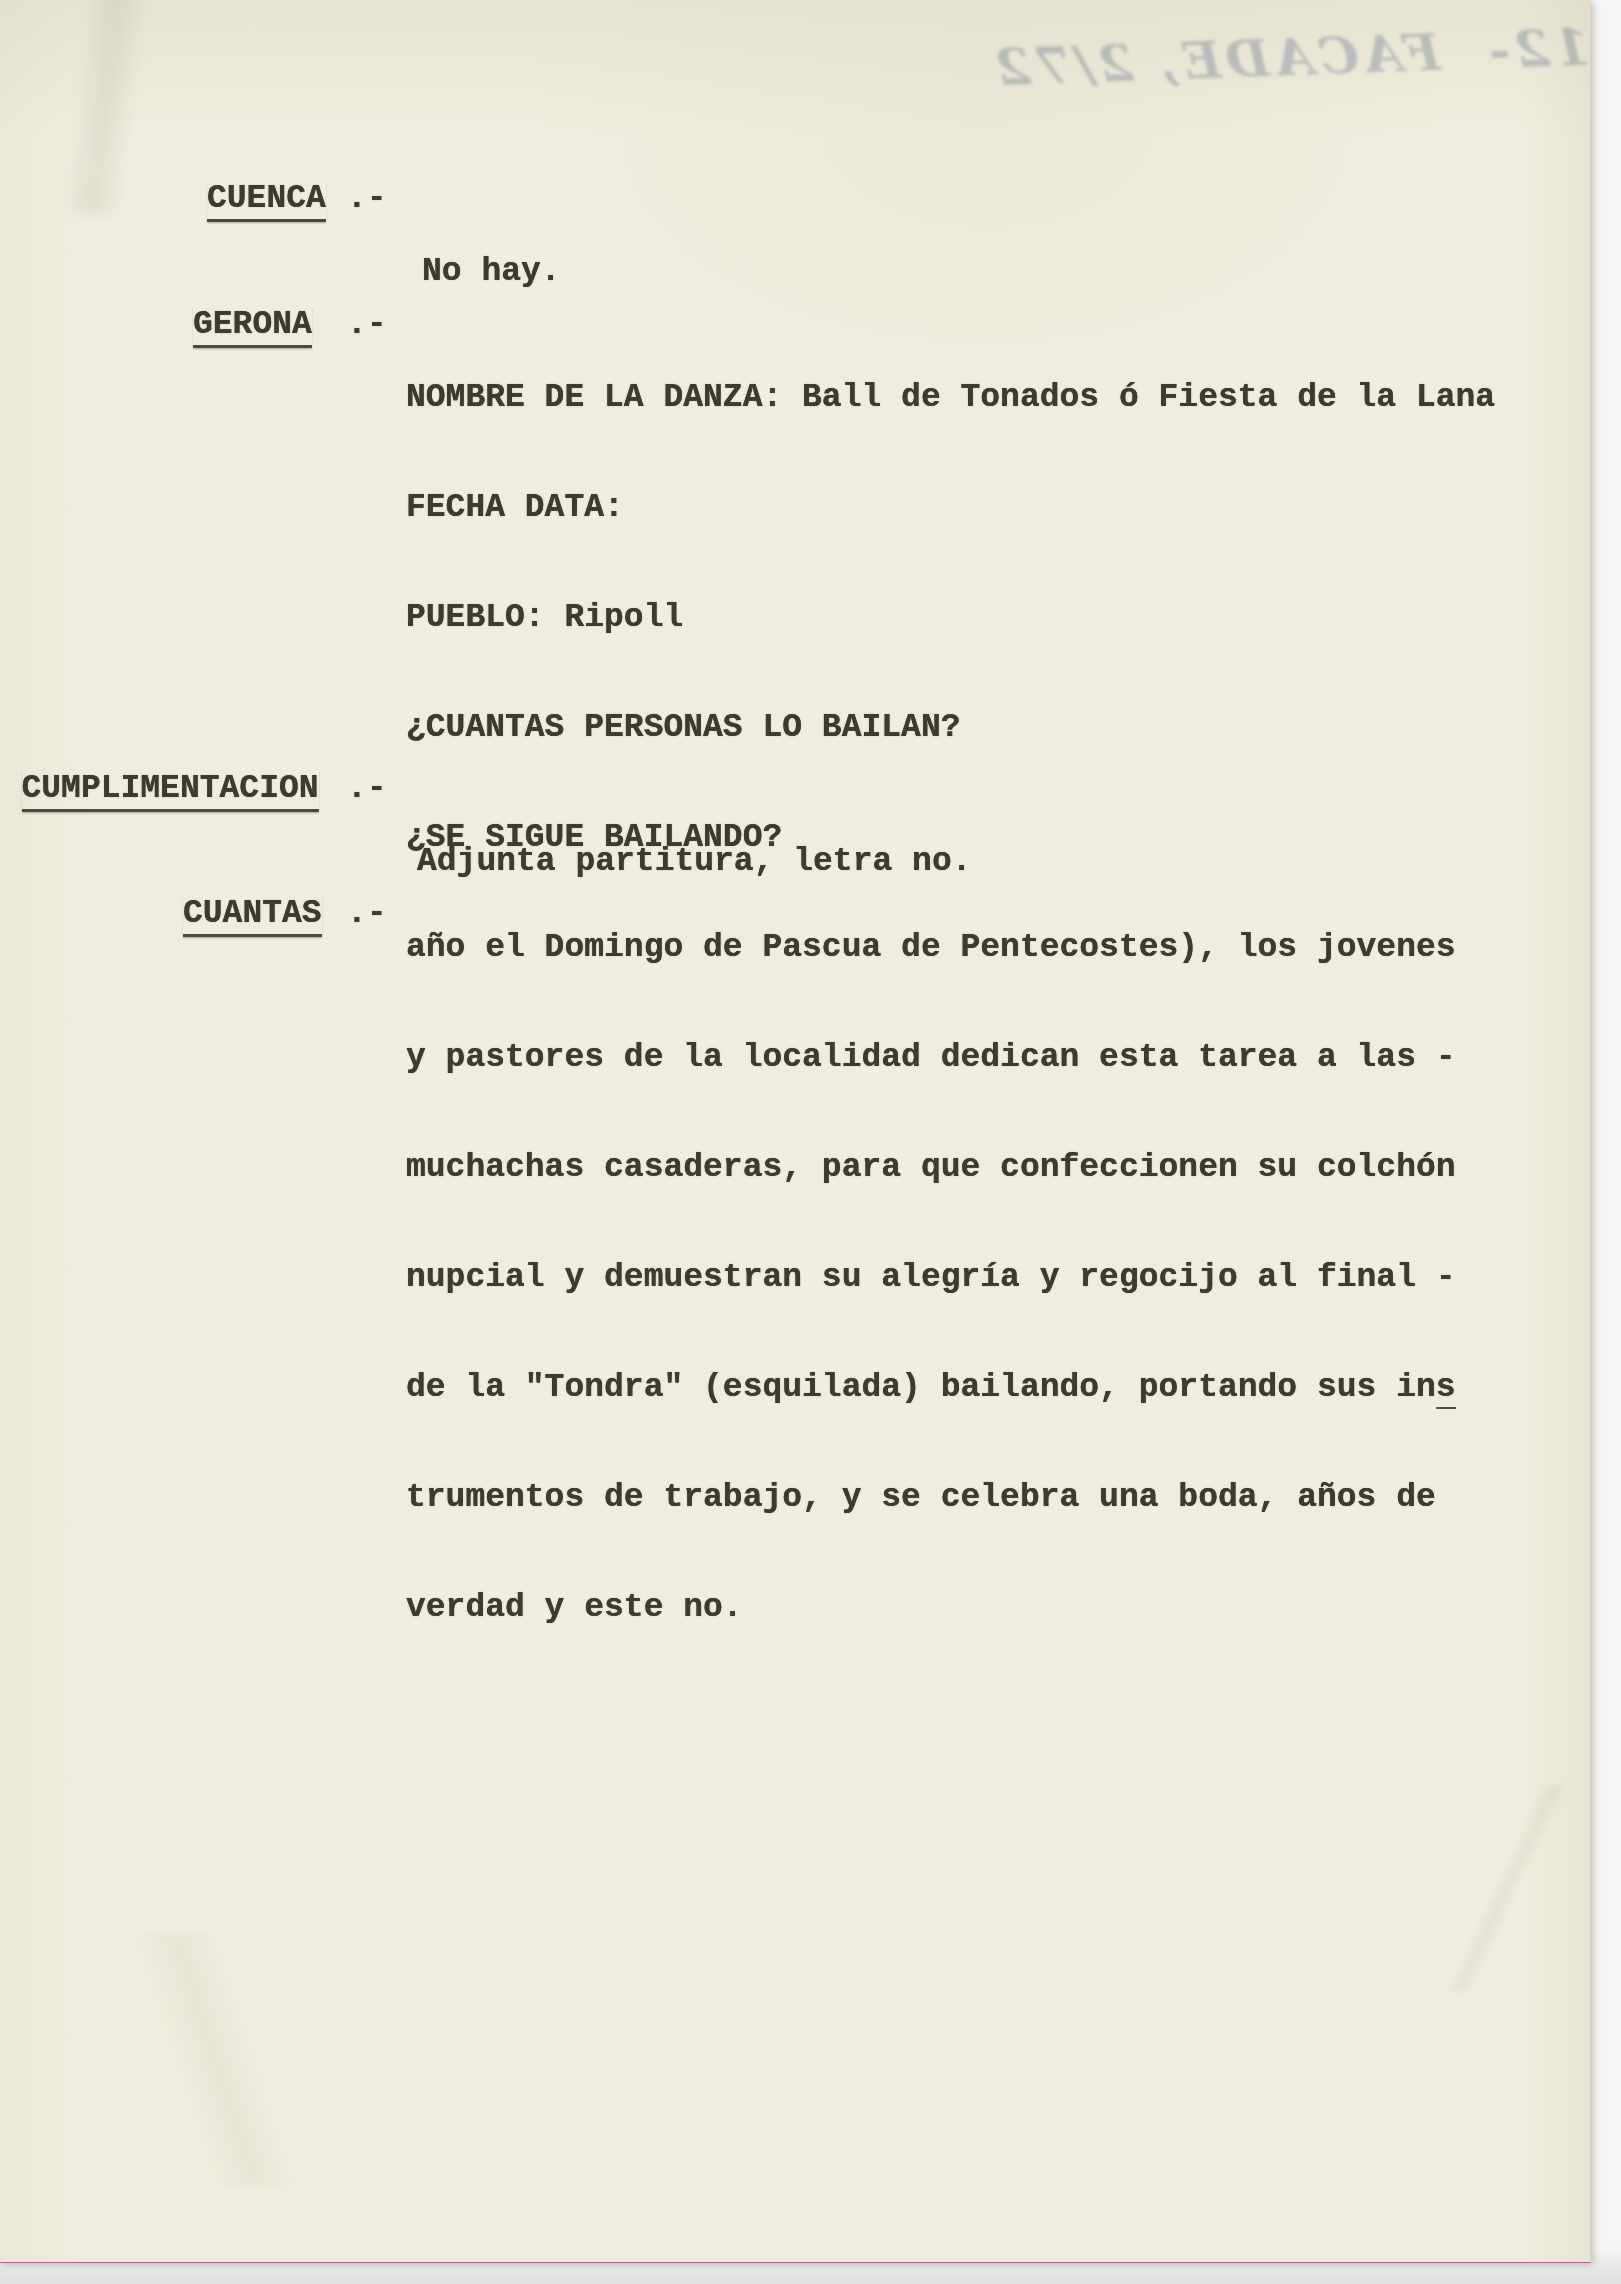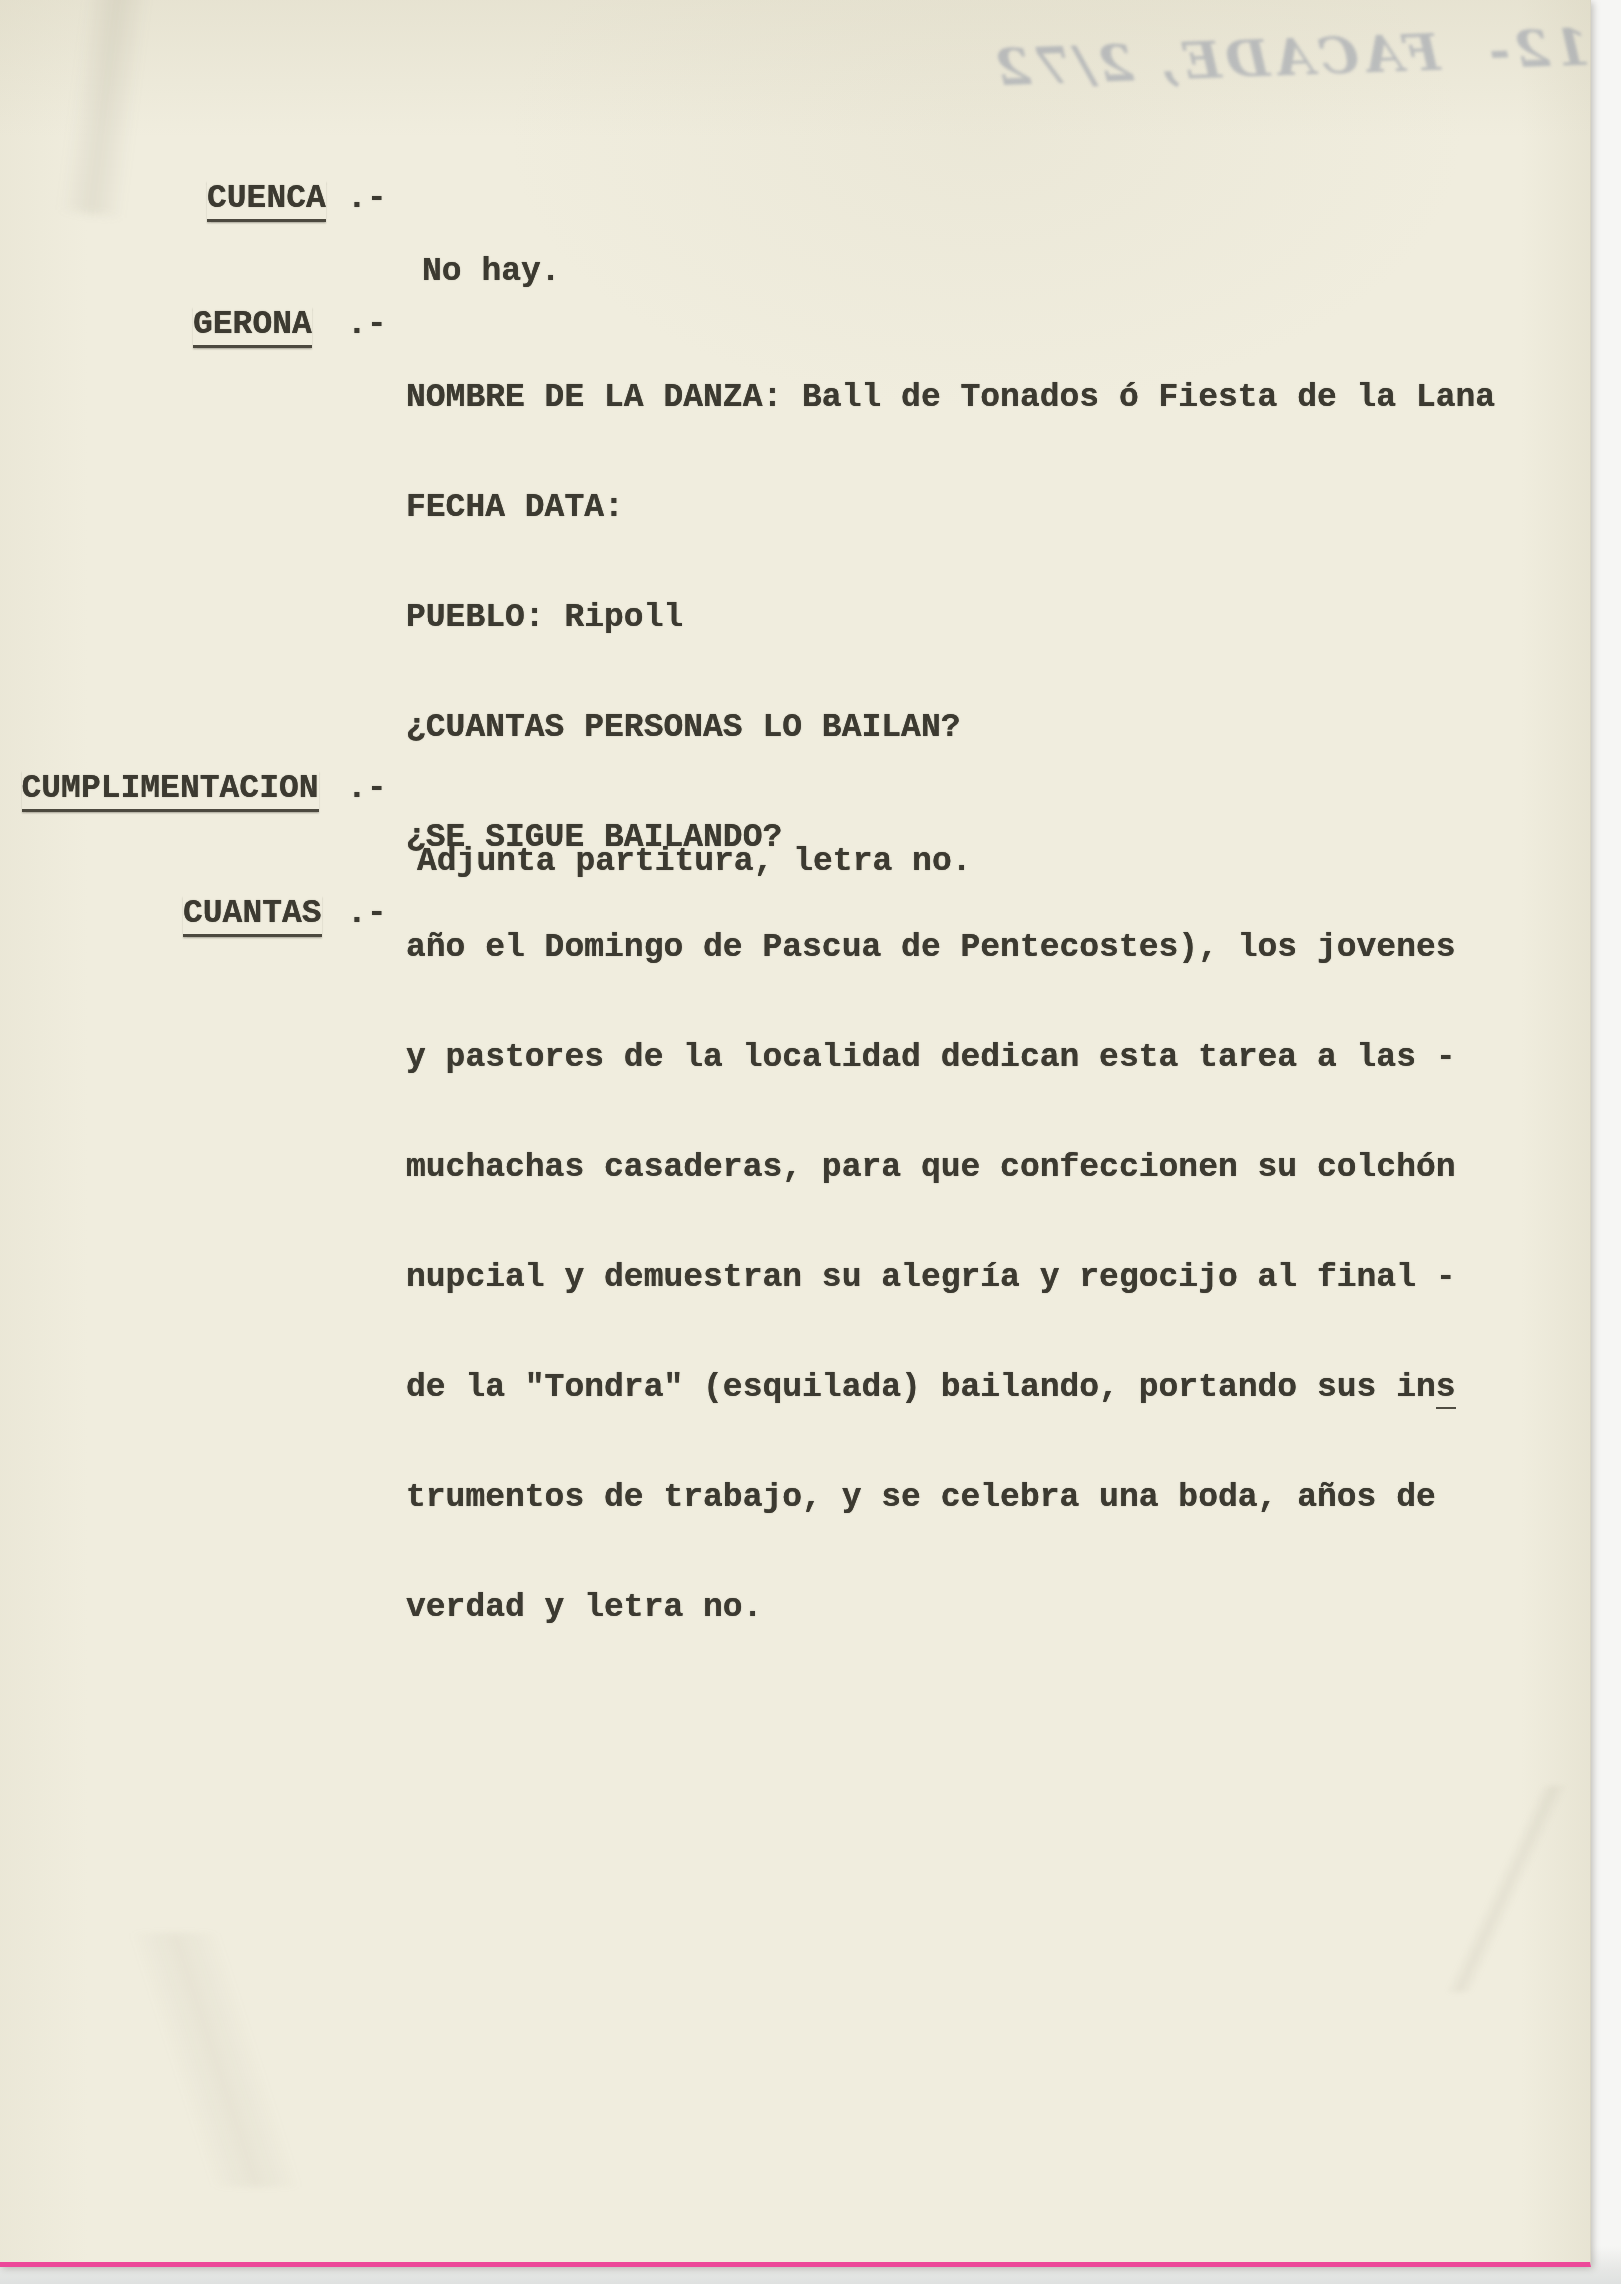--- a/index.html
+++ b/index.html
@@ -12,21 +12,21 @@
   .scan-bed {
     position: absolute; inset: 0;
     background: linear-gradient(to bottom, #f6f6f4 0px, #f6f6f4 2246px, #e6e7e5 2270px, #dfe1e0 2284px);
   }
   .paper {
     position: absolute; left: 0; top: 0;
     width: 1590px; height: 2262px;
     background: #f0edde;
     box-shadow: 2px 2.4px 6.9px rgba(110,108,98,0.40);
     border-right: 1px solid #d9d5c5;
-    border-bottom: 5px solid #ec4899;
+    border-bottom: 1px solid #ec4899;
     overflow: hidden;
   }
   
   .paper::before {
     content: ""; position: absolute; inset: 0; pointer-events: none;
     background:
       linear-gradient(to bottom, rgba(213,208,186,0.35), rgba(213,208,186,0) 137px),
       linear-gradient(to right, rgba(213,208,186,0.20), rgba(213,208,186,0) 88px),
       linear-gradient(to left, rgba(200,195,172,0.22), rgba(200,195,172,0) 69px),
       radial-gradient(685px 391px at 62% 6%, rgba(208,203,180,0.16), transparent 70%);
@@ -115,21 +115,21 @@
     <div class="line"><span>FECHA DATA:</span></div>
     <div class="line"><span>PUEBLO: Ripoll</span></div>
     <div class="line"><span>¿CUANTAS PERSONAS LO BAILAN?</span></div>
     <div class="line"><span>¿SE SIGUE BAILANDO?</span></div>
     <div class="line"><span>año el Domingo de Pascua de Pentecostes), los jovenes</span></div>
     <div class="line"><span>y pastores de la localidad dedican esta tarea a las -</span></div>
     <div class="line"><span>muchachas casaderas, para que confeccionen su colchón</span></div>
     <div class="line"><span>nupcial y demuestran su alegría y regocijo al final -</span></div>
     <div class="line"><span>de la "Tondra" (esquilada) bailando, portando sus in</span><span class="ul-char">s</span></div>
     <div class="line"><span>trumentos de trabajo, y se celebra una boda, años de</span></div>
-    <div class="line"><span>verdad y letra no.</span></div>
+    <div class="line"><span>verdad y este no.</span></div>
   </div>
 
   <div class="typed pos" style="left:21.5px; top:770px;"><span class="ul">CUMPLIMENTACION</span></div>
   <div class="typed pos" style="left:347px; top:770px;">.-</div>
   <div class="typed pos" style="left:417px; top:770px;">
     <div class="line"><span>Adjunta partitura, letra no.</span></div>
   </div>
 
   <div class="typed pos" style="left:183px; top:895px;"><span class="ul">CUANTAS</span></div>
   <div class="typed pos" style="left:347px; top:895px;">.-</div>

